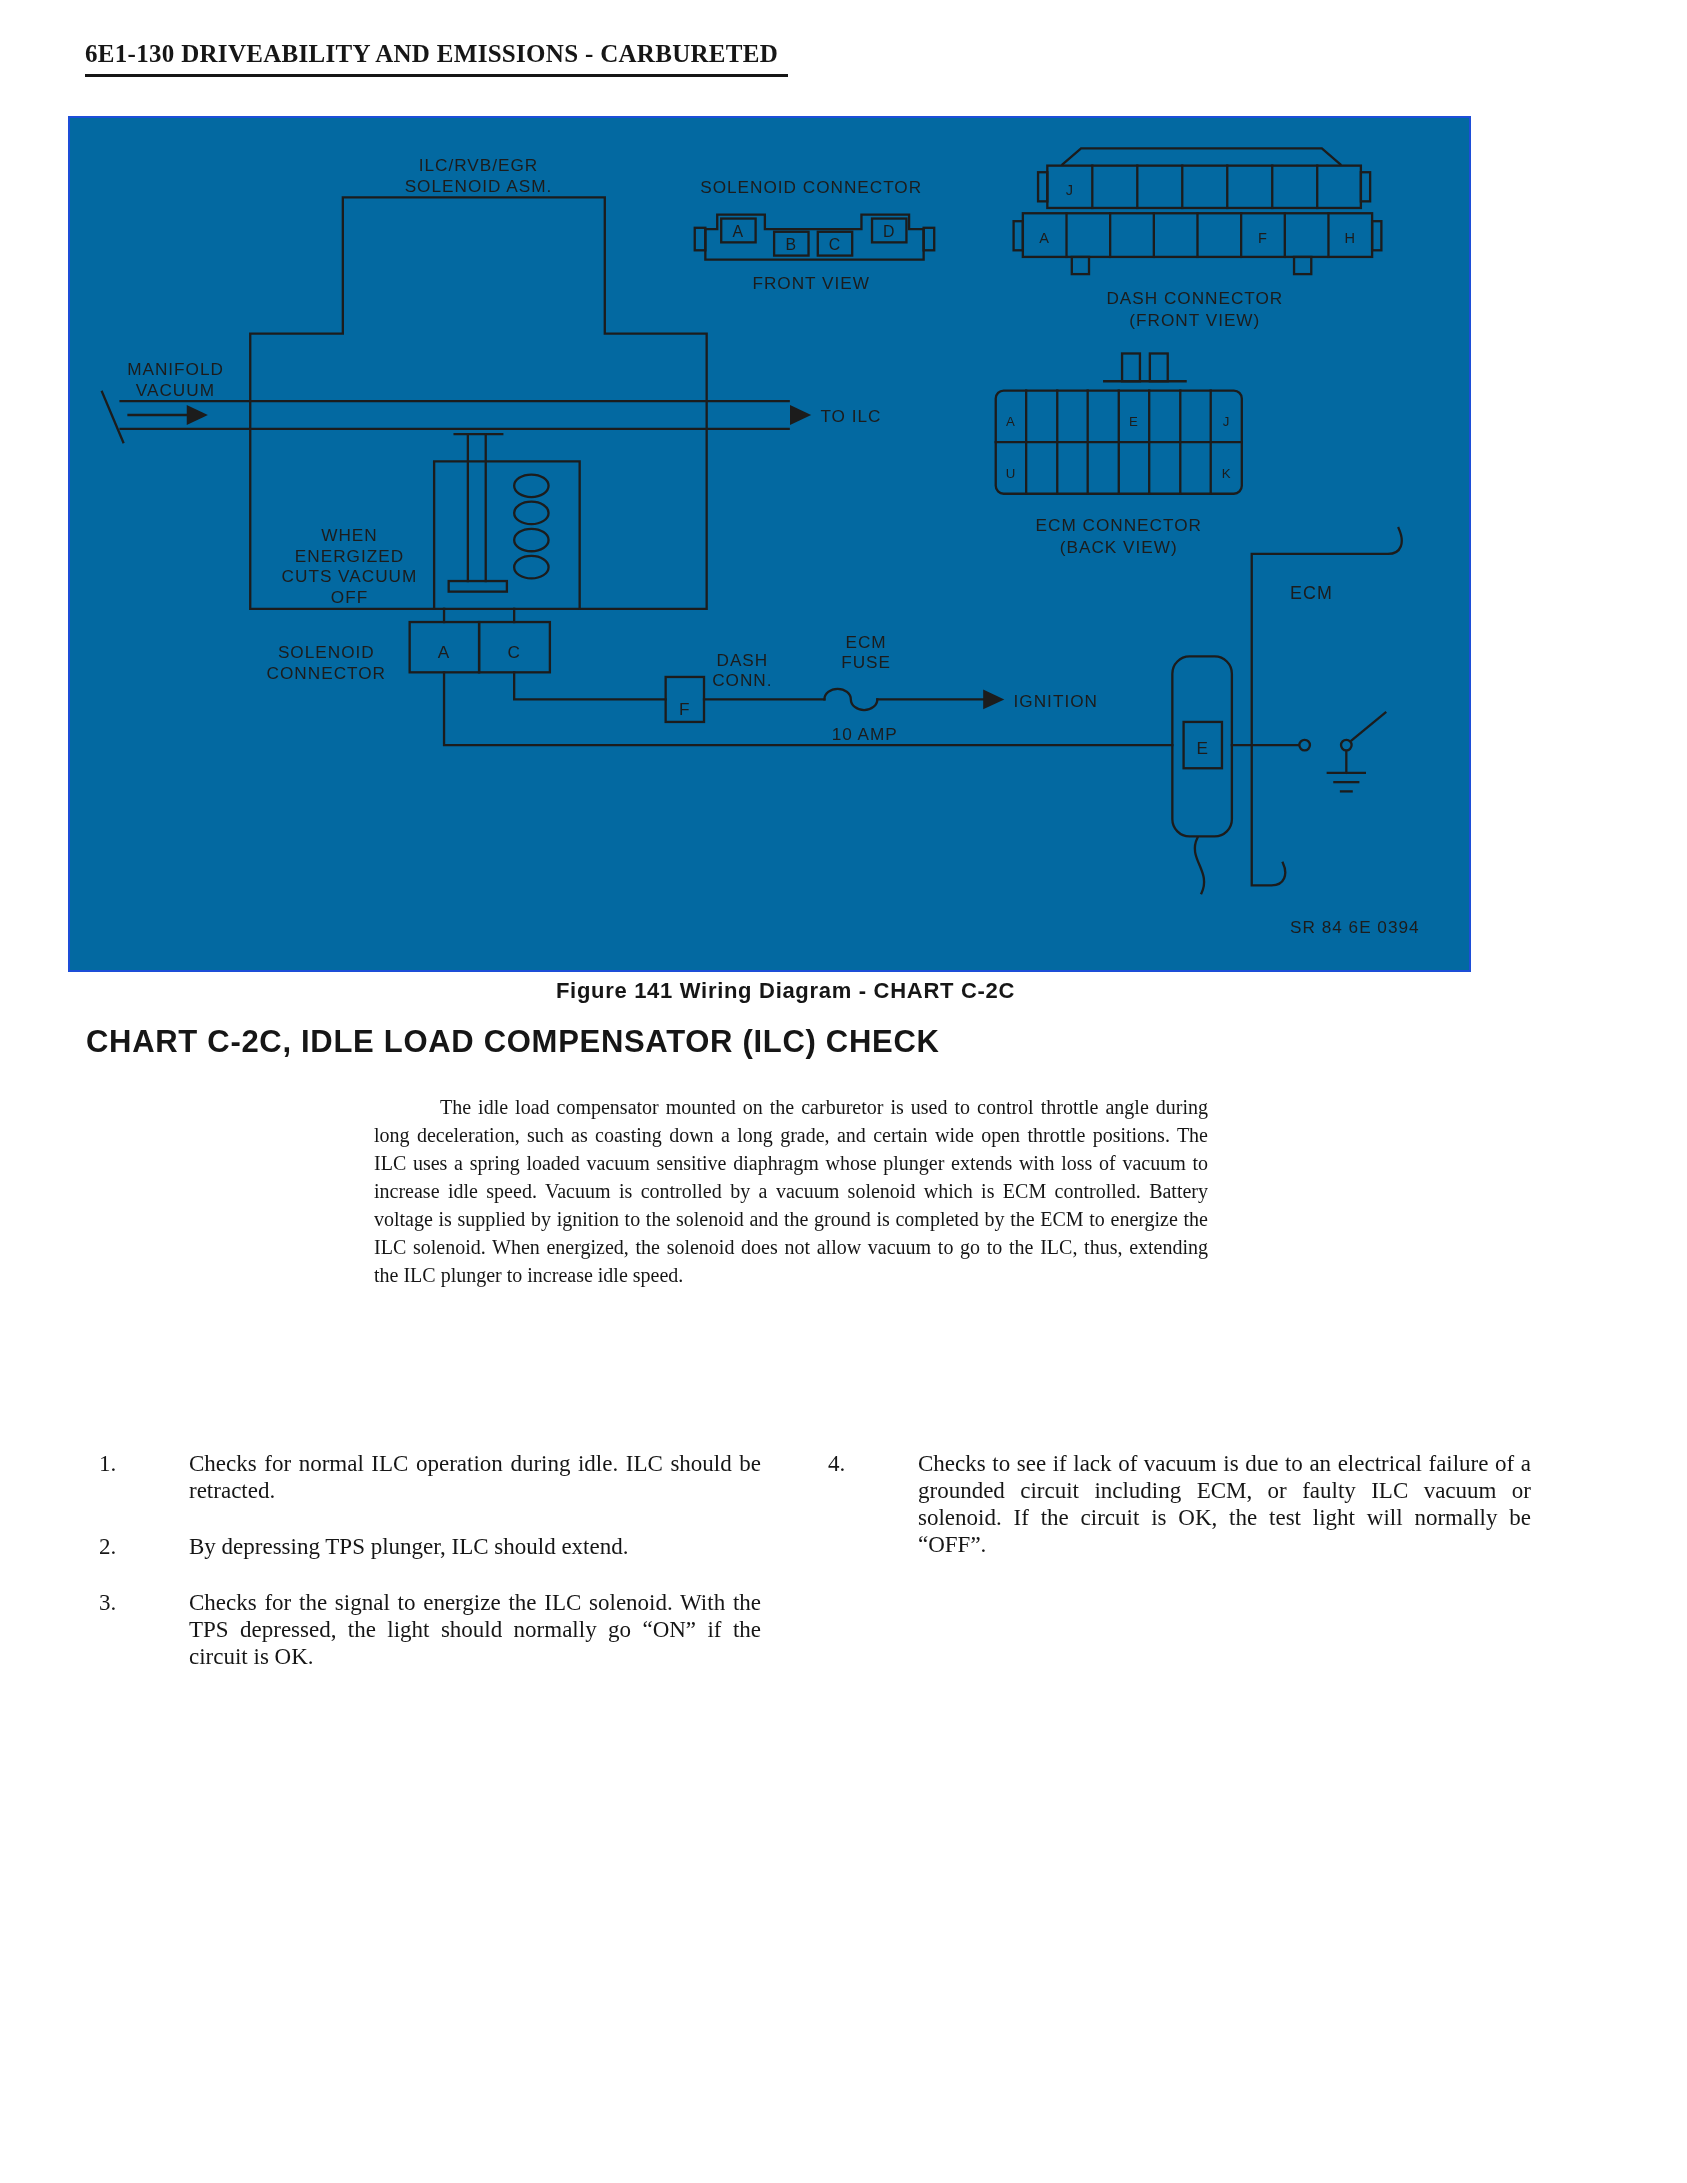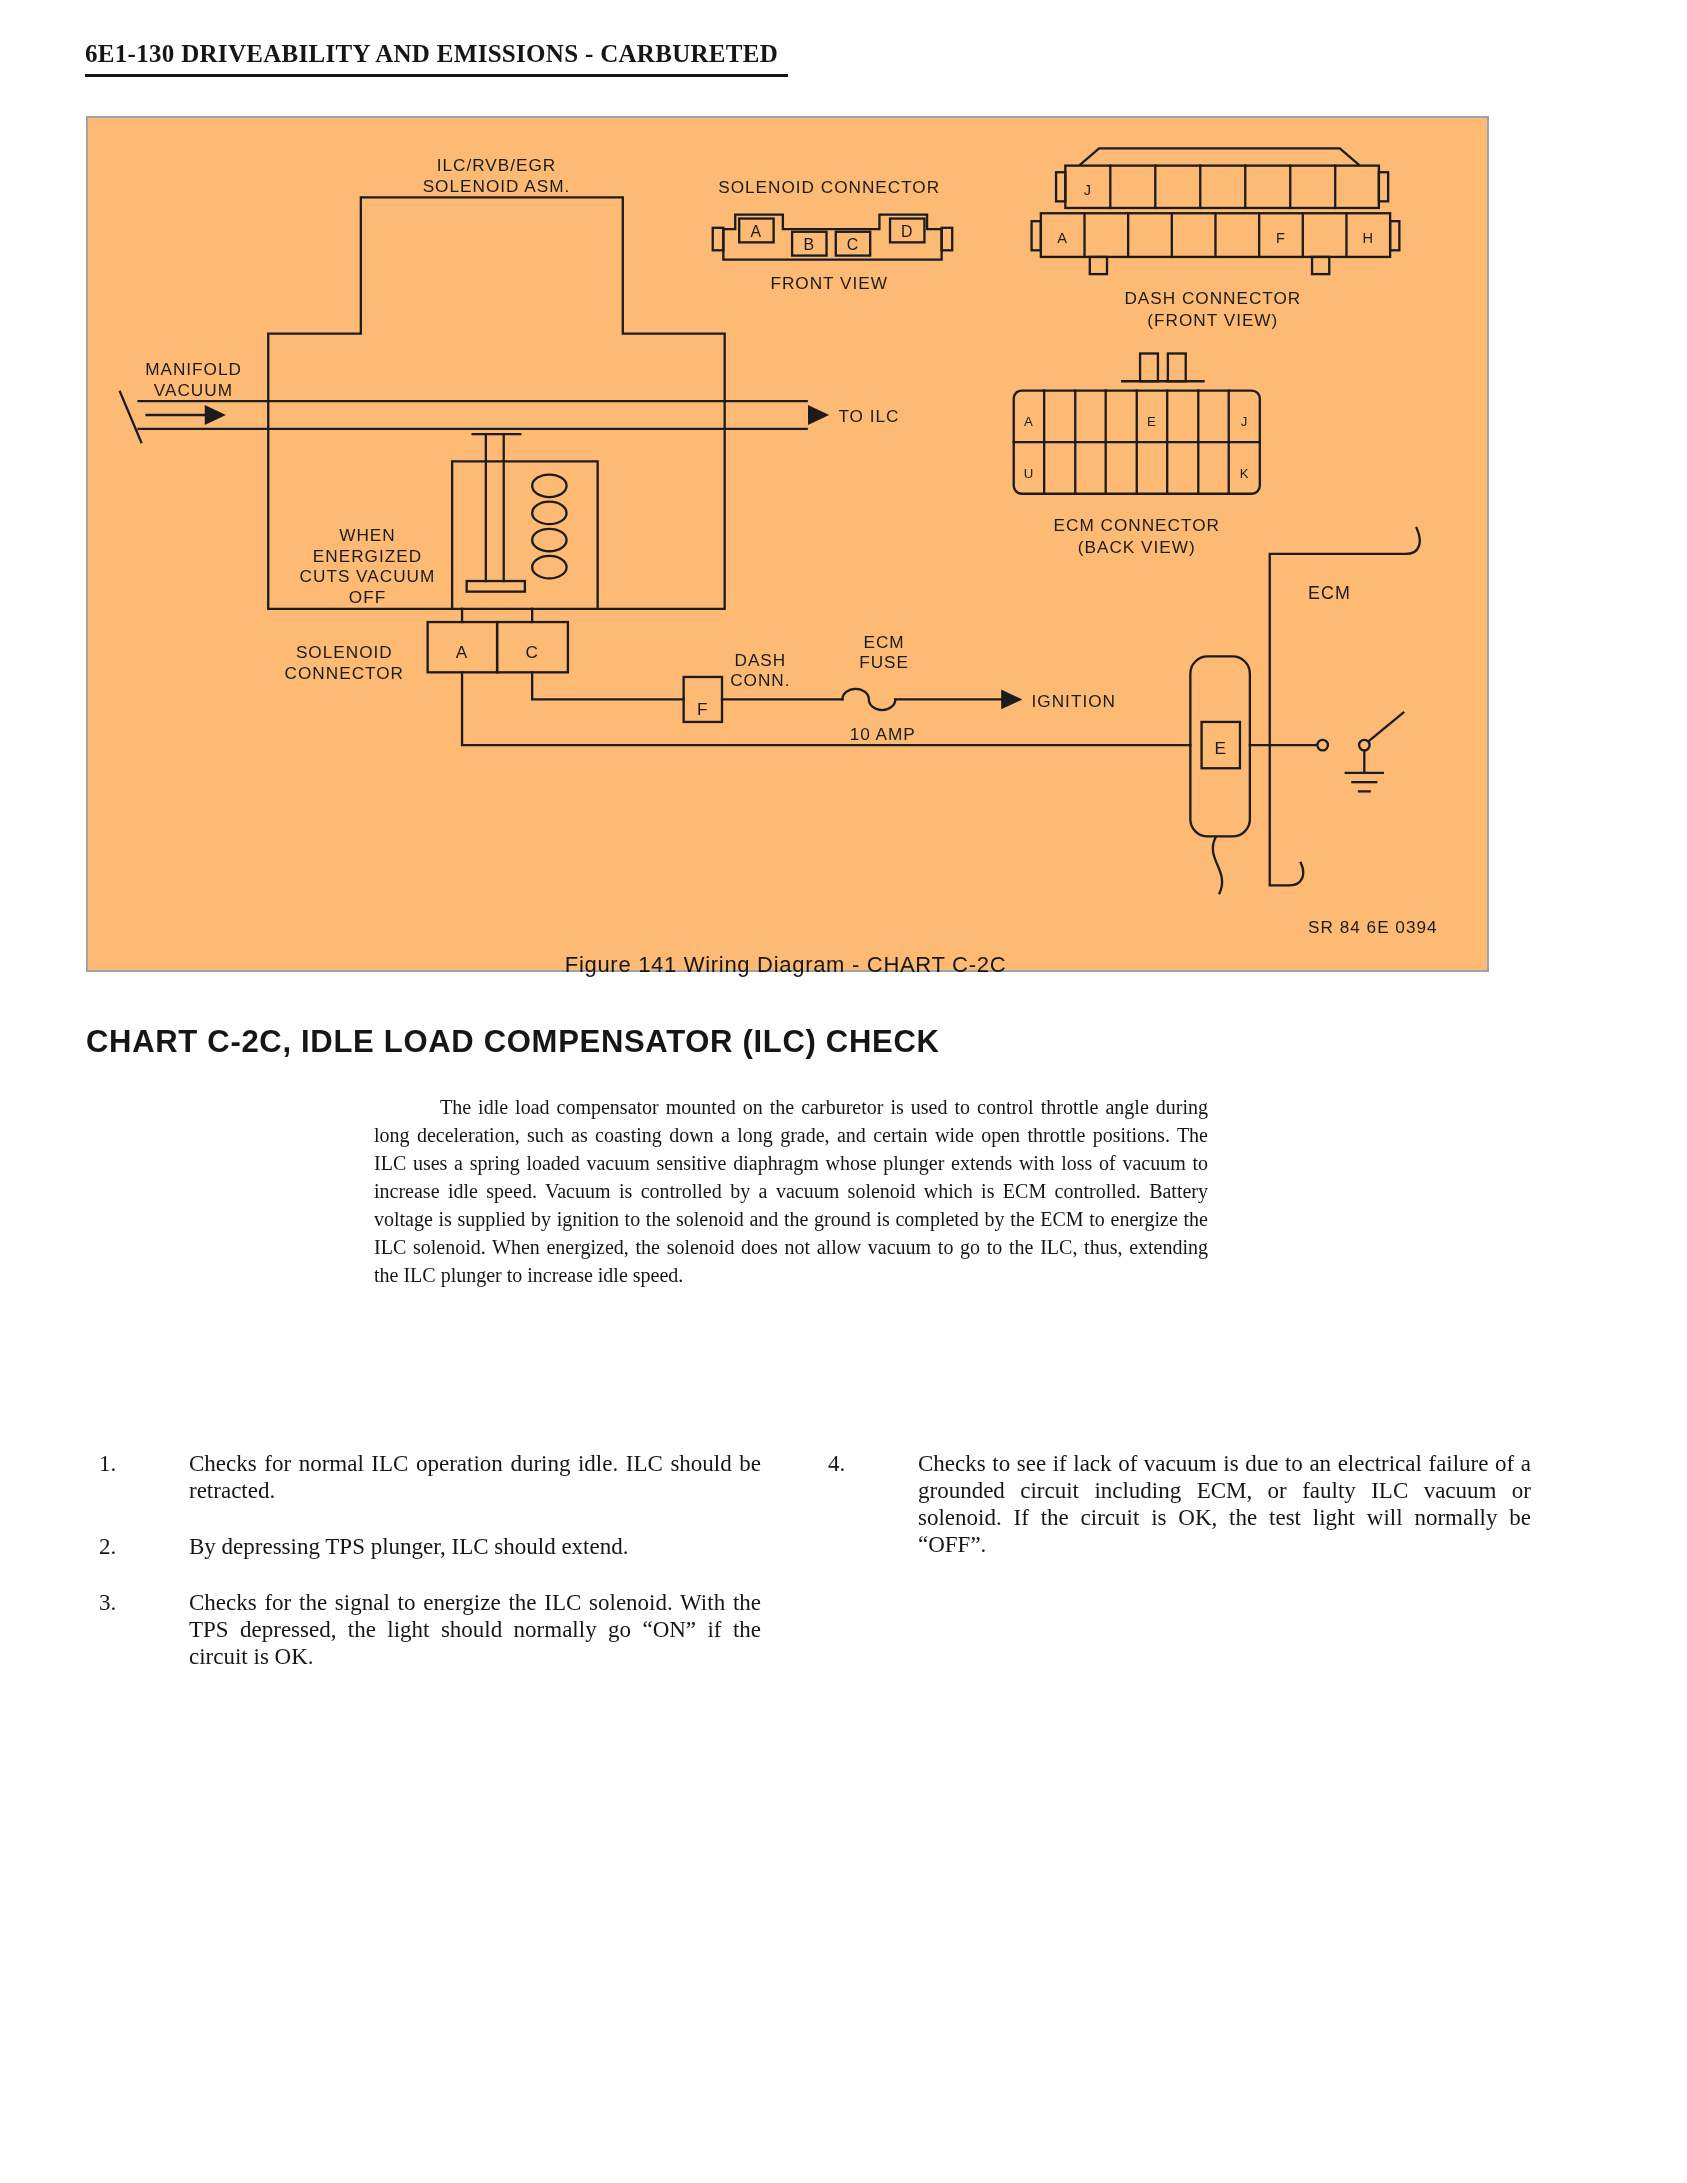--- a/index.html
+++ b/index.html
@@ -9,29 +9,29 @@
     font-family:"Liberation Serif", serif;
   }
   .page-header {
     position:absolute; left:85px; top:40px; width:703px;
     font-family:Liberation Serif, serif; font-weight:bold;
     font-size:25px; letter-spacing:0.3px;
     border-bottom:3.3px solid #161616; padding-bottom:6px;
     white-space:nowrap;
   }
   .diagram-frame {
-    position:absolute; left:86px; top:116px;
+    position:absolute; left:68px; top:116px;
     width:1399px; height:852px;
-    border:2px solid #a3a3a3; background:#fdba74;
+    border:2px solid #1d4ed8; background:#0369a1;
   }
   .diagram-frame svg { position:absolute; left:0; top:0; }
   .fig-caption {
-    position:absolute; left:86px; top:952px; width:1399px;
+    position:absolute; left:86px; top:978px; width:1399px;
     text-align:center; font-family:"Liberation Sans", sans-serif;
-    font-size:22px; letter-spacing:0.7px;
+    font-size:22px; letter-spacing:0.7px;font-weight:bold;
   }
   .section-title {
     position:absolute; left:86px; top:1024px; width:1399px;
     text-align:left; font-family:"Liberation Sans", sans-serif;
     font-weight:bold; font-size:31px; letter-spacing:0.7px;
   }
   .intro {
     position:absolute; left:374px; top:1093px; width:834px;
     font-size:20px; line-height:28px; text-align:justify;
     text-indent:66px;

